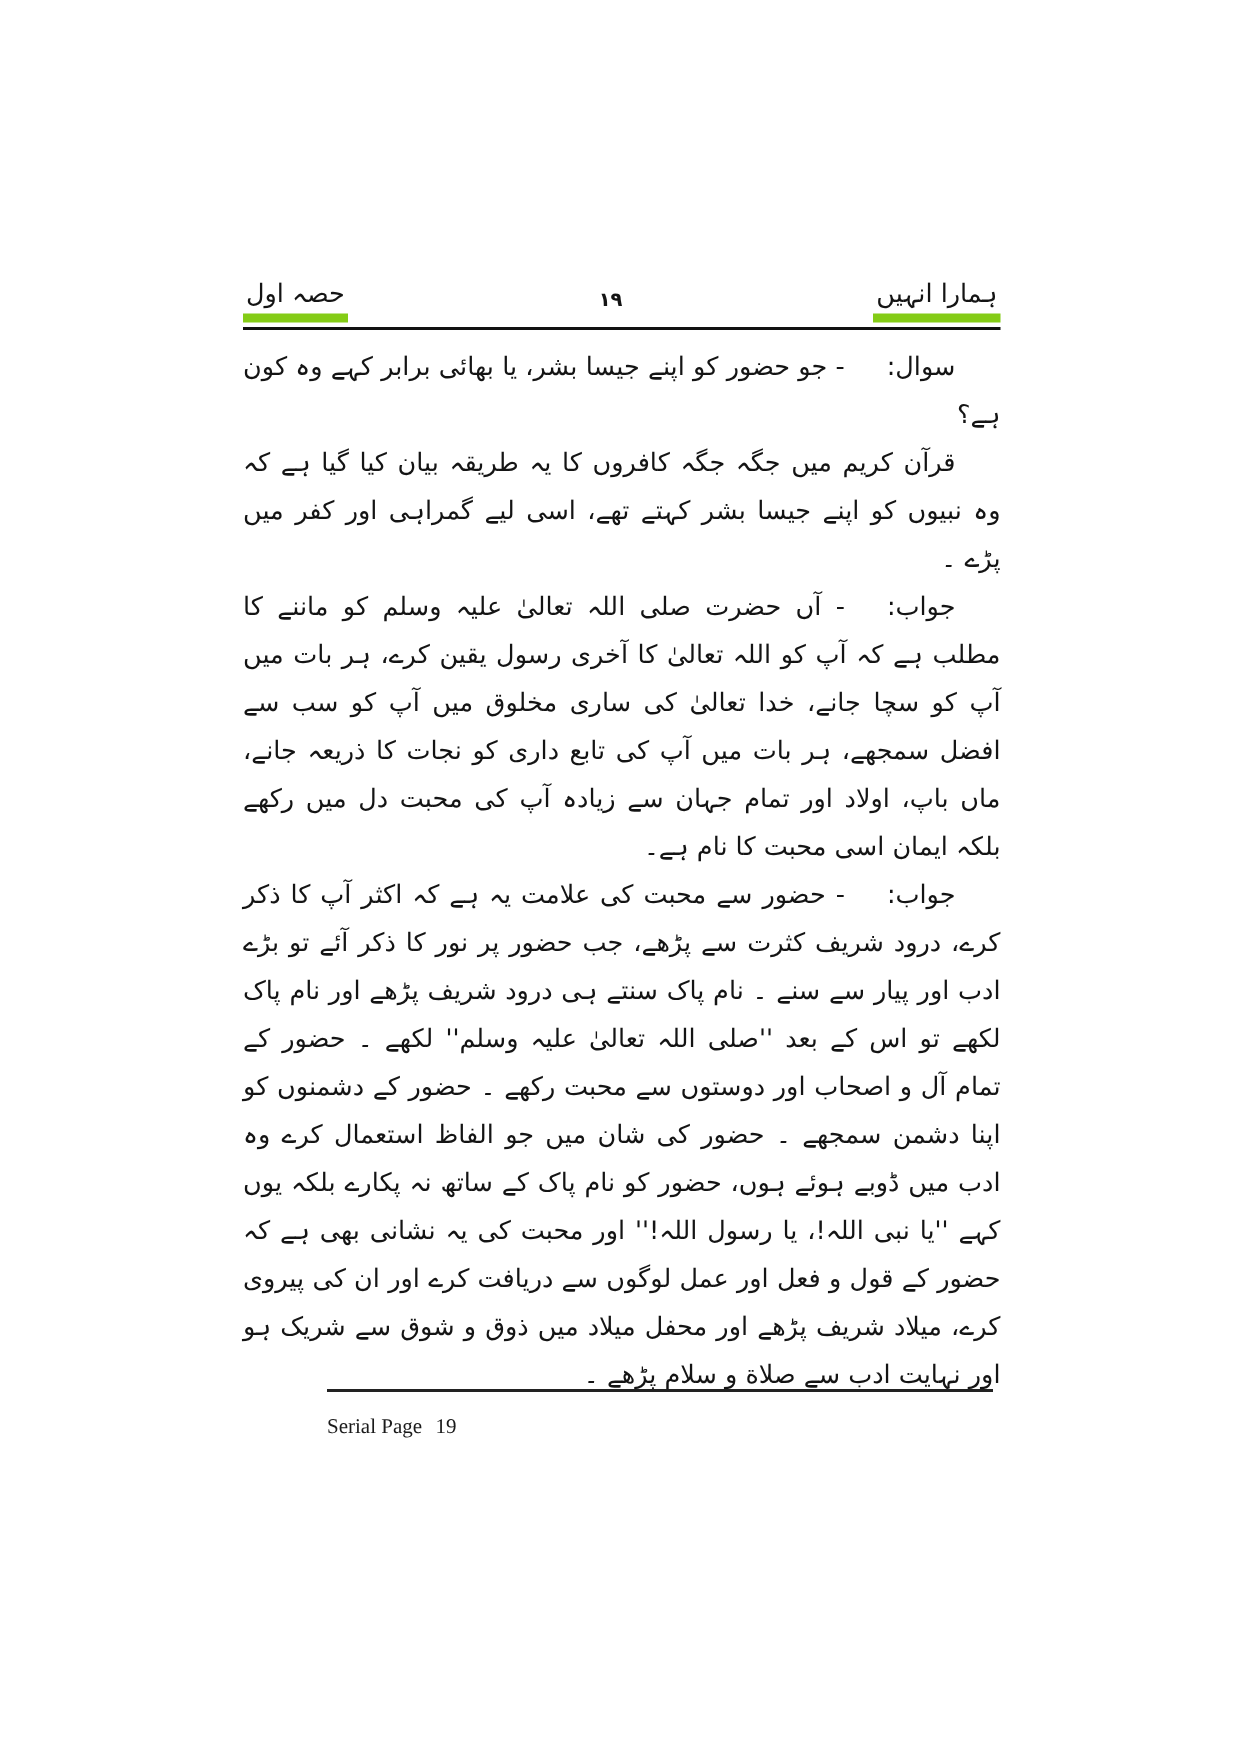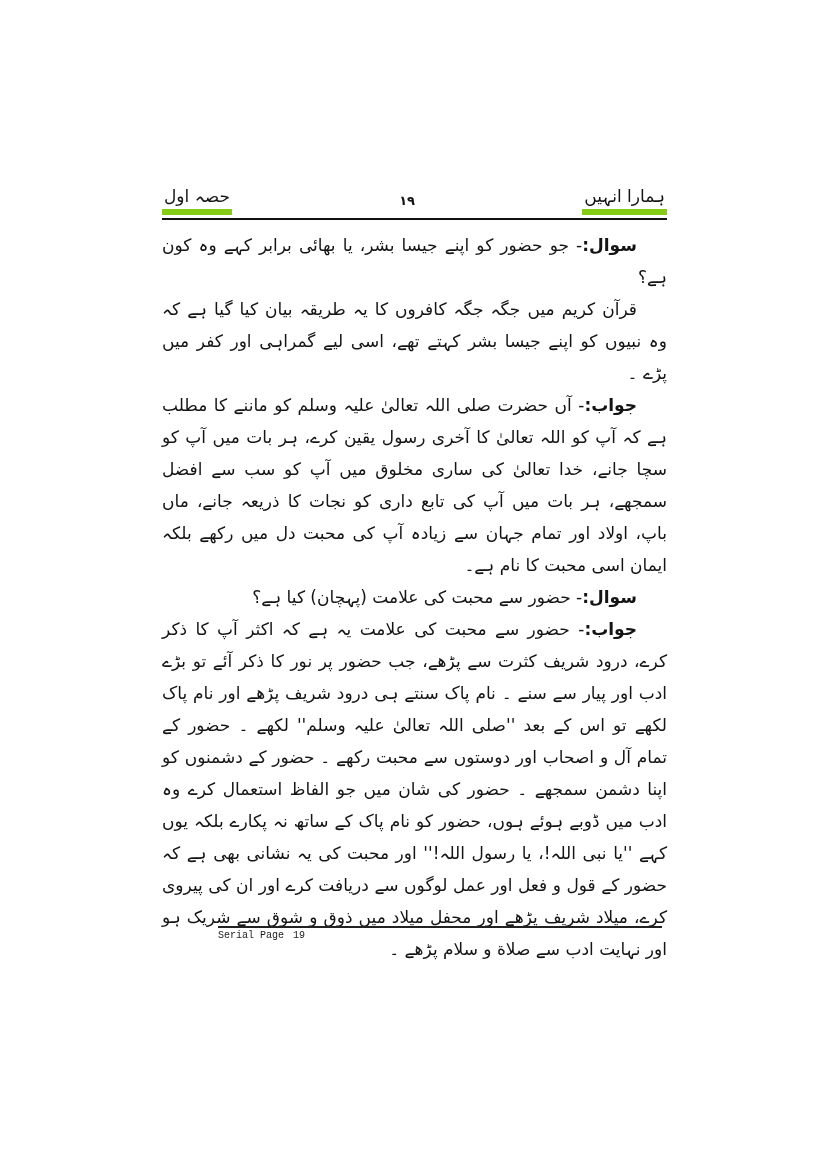--- a/index.html
+++ b/index.html
@@ -47,34 +47,34 @@
   
   .body-text {
     direction: rtl;
     margin-top: 9px;
     font-size: 17px;
     line-height: 32px;
     text-align: justify;
   }
   .para { margin: 0; }
   .para.indent { text-indent: 30px; }
-  .qa-label { font-weight: bold; }
+  .qa-label { font-weight: normal; margin-left: 28px; }
   
   .page-footer {
     position: absolute;
     left: 218px;
     top: 926px;
     width: 444px;
     border-top: 2.5px solid #222;
   }
   .serial {
-    font-family: Liberation Mono, monospace;
-    font-size: 10px;
+    font-family: Liberation Serif, serif;
+    font-size: 14px;
     color: #1a1a1a;
-    margin-top: 2px;
+    margin-top: 16px;
     direction: ltr;
     text-align: left;
   }
   .serial .serial-number { margin-left: 9px; }
 </style>
 </head>
 <body>
 
 <div class="sheet">
   <div class="column">
@@ -83,21 +83,20 @@
       <span class="edge title">ہمارا انہیں</span>
       <span class="num">۱۹</span>
       <span class="edge section">حصہ اول</span>
     </div>
     <div class="header-rule"></div>
 
     <div class="body-text" id="body-text">
         <p class="para indent"><span class="qa-label">سوال:</span>- جو حضور کو اپنے جیسا بشر، یا بھائی برابر کہے وہ کون ہے؟</p>
         <p class="para indent">قرآن کریم میں جگہ جگہ کافروں کا یہ طریقہ بیان کیا گیا ہے کہ وہ نبیوں کو اپنے جیسا بشر کہتے تھے، اسی لیے گمراہی اور کفر میں پڑے ۔</p>
         <p class="para indent"><span class="qa-label">جواب:</span>- آں حضرت صلی اللہ تعالیٰ علیہ وسلم کو ماننے کا مطلب ہے کہ آپ کو اللہ تعالیٰ کا آخری رسول یقین کرے، ہر بات میں آپ کو سچا جانے، خدا تعالیٰ کی ساری مخلوق میں آپ کو سب سے افضل سمجھے، ہر بات میں آپ کی تابع داری کو نجات کا ذریعہ جانے، ماں باپ، اولاد اور تمام جہان سے زیادہ آپ کی محبت دل میں رکھے بلکہ ایمان اسی محبت کا نام ہے۔</p>
-        <p class="para indent"><span class="qa-label">سوال:</span>- حضور سے محبت کی علامت (پہچان) کیا ہے؟</p>
         <p class="para indent"><span class="qa-label">جواب:</span>- حضور سے محبت کی علامت یہ ہے کہ اکثر آپ کا ذکر کرے، درود شریف کثرت سے پڑھے، جب حضور پر نور کا ذکر آئے تو بڑے ادب اور پیار سے سنے ۔ نام پاک سنتے ہی درود شریف پڑھے اور نام پاک لکھے تو اس کے بعد ''صلی اللہ تعالیٰ علیہ وسلم'' لکھے ۔ حضور کے تمام آل و اصحاب اور دوستوں سے محبت رکھے ۔ حضور کے دشمنوں کو اپنا دشمن سمجھے ۔ حضور کی شان میں جو الفاظ استعمال کرے وہ ادب میں ڈوبے ہوئے ہوں، حضور کو نام پاک کے ساتھ نہ پکارے بلکہ یوں کہے ''یا نبی اللہ!، یا رسول اللہ!'' اور محبت کی یہ نشانی بھی ہے کہ حضور کے قول و فعل اور عمل لوگوں سے دریافت کرے اور ان کی پیروی کرے، میلاد شریف پڑھے اور محفل میلاد میں ذوق و شوق سے شریک ہو اور نہایت ادب سے صلاة و سلام پڑھے ۔</p>
       </div>
   </div>
 
   <div class="page-footer">
     <div class="serial">
       <span>Serial Page</span><span class="serial-number">19</span>
     </div>
   </div>
 </div>

